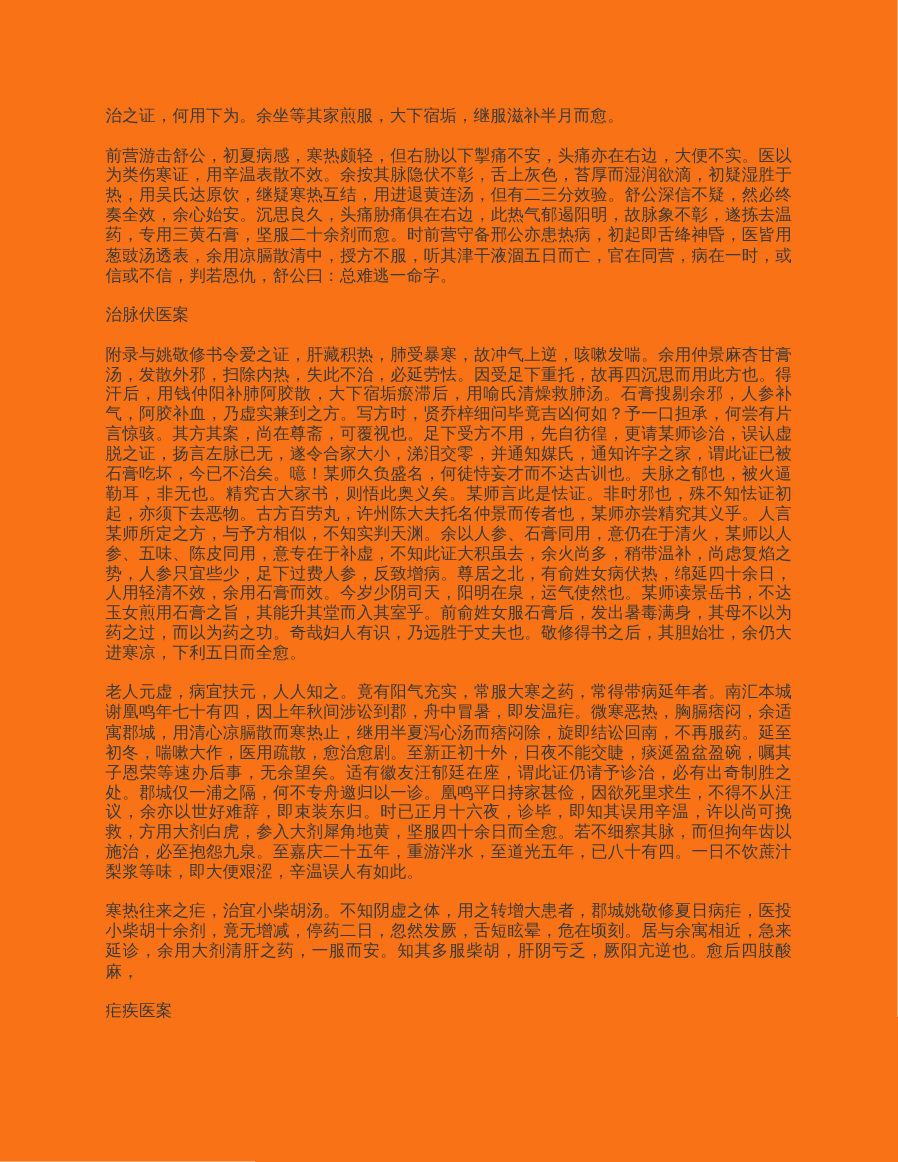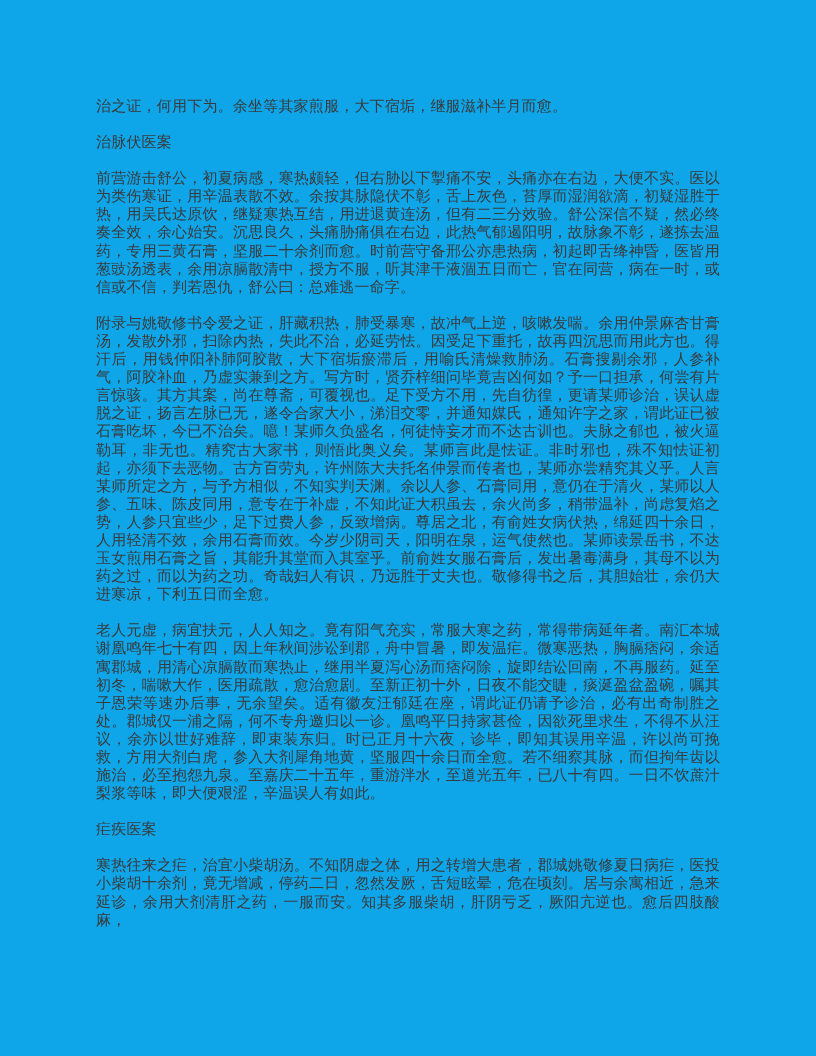--- a/index.html
+++ b/index.html
@@ -11,21 +11,21 @@
     width: 816px;
     height: 1056px;
     overflow: hidden;
     font-family: "Liberation Serif", serif;
   }
   .page {
     box-sizing: border-box;
     width: 816px;
     height: 1056px;
     padding: 97px 96px 96px 96px;
-    background: #0ea5e9;
+    background: #f97316;
   }
   .doc-block {
     margin: 0 0 18px 0;
     font-size: 15px;
     line-height: 18.1px;
     color: #3a3a3a;
     text-align: justify;
     text-justify: inter-ideograph;
     letter-spacing: 0.2px;
     word-break: break-all;
@@ -36,20 +36,20 @@
   .doc-block:last-child {
     margin-bottom: 0;
   }
 </style>
 </head>
 <body>
 
 <div class="page">
   <div id="doc-content">
       <p class="doc-block paragraph">治之证，何用下为。余坐等其家煎服，大下宿垢，继服滋补半月而愈。</p>
+      <p class="doc-block paragraph">前营游击舒公，初夏病感，寒热颇轻，但右胁以下掣痛不安，头痛亦在右边，大便不实。医以为类伤寒证，用辛温表散不效。余按其脉隐伏不彰，舌上灰色，苔厚而湿润欲滴，初疑湿胜于热，用吴氏达原饮，继疑寒热互结，用进退黄连汤，但有二三分效验。舒公深信不疑，然必终奏全效，余心始安。沉思良久，头痛胁痛俱在右边，此热气郁遏阳明，故脉象不彰，遂拣去温药，专用三黄石膏，坚服二十余剂而愈。时前营守备邢公亦患热病，初起即舌绛神昏，医皆用葱豉汤透表，余用凉膈散清中，授方不服，听其津干液涸五日而亡，官在同营，病在一时，或信或不信，判若恩仇，舒公曰：总难逃一命字。</p>
       <p class="doc-block heading">治脉伏医案</p>
-      <p class="doc-block paragraph">前营游击舒公，初夏病感，寒热颇轻，但右胁以下掣痛不安，头痛亦在右边，大便不实。医以为类伤寒证，用辛温表散不效。余按其脉隐伏不彰，舌上灰色，苔厚而湿润欲滴，初疑湿胜于热，用吴氏达原饮，继疑寒热互结，用进退黄连汤，但有二三分效验。舒公深信不疑，然必终奏全效，余心始安。沉思良久，头痛胁痛俱在右边，此热气郁遏阳明，故脉象不彰，遂拣去温药，专用三黄石膏，坚服二十余剂而愈。时前营守备邢公亦患热病，初起即舌绛神昏，医皆用葱豉汤透表，余用凉膈散清中，授方不服，听其津干液涸五日而亡，官在同营，病在一时，或信或不信，判若恩仇，舒公曰：总难逃一命字。</p>
       <p class="doc-block paragraph">附录与姚敬修书令爱之证，肝藏积热，肺受暴寒，故冲气上逆，咳嗽发喘。余用仲景麻杏甘膏汤，发散外邪，扫除内热，失此不治，必延劳怯。因受足下重托，故再四沉思而用此方也。得汗后，用钱仲阳补肺阿胶散，大下宿垢瘀滞后，用喻氏清燥救肺汤。石膏搜剔余邪，人参补气，阿胶补血，乃虚实兼到之方。写方时，贤乔梓细问毕竟吉凶何如？予一口担承，何尝有片言惊骇。其方其案，尚在尊斋，可覆视也。足下受方不用，先自彷徨，更请某师诊治，误认虚脱之证，扬言左脉已无，遂令合家大小，涕泪交零，并通知媒氏，通知许字之家，谓此证已被石膏吃坏，今已不治矣。噫！某师久负盛名，何徒恃妄才而不达古训也。夫脉之郁也，被火逼勒耳，非无也。精究古大家书，则悟此奥义矣。某师言此是怯证。非时邪也，殊不知怯证初起，亦须下去恶物。古方百劳丸，许州陈大夫托名仲景而传者也，某师亦尝精究其义乎。人言某师所定之方，与予方相似，不知实判天渊。余以人参、石膏同用，意仍在于清火，某师以人参、五味、陈皮同用，意专在于补虚，不知此证大积虽去，余火尚多，稍带温补，尚虑复焰之势，人参只宜些少，足下过费人参，反致增病。尊居之北，有俞姓女病伏热，绵延四十余日，人用轻清不效，余用石膏而效。今岁少阴司天，阳明在泉，运气使然也。某师读景岳书，不达玉女煎用石膏之旨，其能升其堂而入其室乎。前俞姓女服石膏后，发出暑毒满身，其母不以为药之过，而以为药之功。奇哉妇人有识，乃远胜于丈夫也。敬修得书之后，其胆始壮，余仍大进寒凉，下利五日而全愈。</p>
       <p class="doc-block paragraph">老人元虚，病宜扶元，人人知之。竟有阳气充实，常服大寒之药，常得带病延年者。南汇本城谢凰鸣年七十有四，因上年秋间涉讼到郡，舟中冒暑，即发温疟。微寒恶热，胸膈痞闷，余适寓郡城，用清心凉膈散而寒热止，继用半夏泻心汤而痞闷除，旋即结讼回南，不再服药。延至初冬，喘嗽大作，医用疏散，愈治愈剧。至新正初十外，日夜不能交睫，痰涎盈盆盈碗，嘱其子恩荣等速办后事，无余望矣。适有徽友汪郁廷在座，谓此证仍请予诊治，必有出奇制胜之处。郡城仅一浦之隔，何不专舟邀归以一诊。凰鸣平日持家甚俭，因欲死里求生，不得不从汪议，余亦以世好难辞，即束装东归。时已正月十六夜，诊毕，即知其误用辛温，许以尚可挽救，方用大剂白虎，参入大剂犀角地黄，坚服四十余日而全愈。若不细察其脉，而但拘年齿以施治，必至抱怨九泉。至嘉庆二十五年，重游泮水，至道光五年，已八十有四。一日不饮蔗汁梨浆等味，即大便艰涩，辛温误人有如此。</p>
+      <p class="doc-block paragraph">寒热往来之疟，治宜小柴胡汤。不知阴虚之体，用之转增大患者，郡城姚敬修夏日病疟，医投小柴胡十余剂，竟无增减，停药二日，忽然发厥，舌短眩晕，危在顷刻。居与余寓相近，急来延诊，余用大剂清肝之药，一服而安。知其多服柴胡，肝阴亏乏，厥阳亢逆也。愈后四肢酸麻，</p>
       <p class="doc-block heading">疟疾医案</p>
-      <p class="doc-block paragraph">寒热往来之疟，治宜小柴胡汤。不知阴虚之体，用之转增大患者，郡城姚敬修夏日病疟，医投小柴胡十余剂，竟无增减，停药二日，忽然发厥，舌短眩晕，危在顷刻。居与余寓相近，急来延诊，余用大剂清肝之药，一服而安。知其多服柴胡，肝阴亏乏，厥阳亢逆也。愈后四肢酸麻，</p>
     </div>
 </div>
 
 </body></html>

